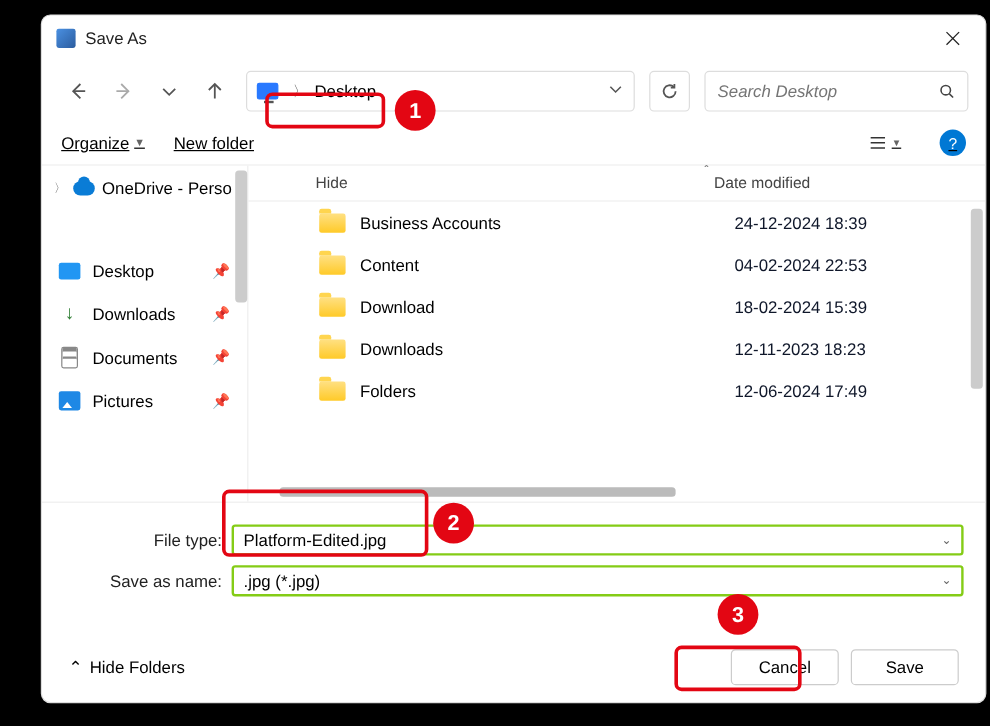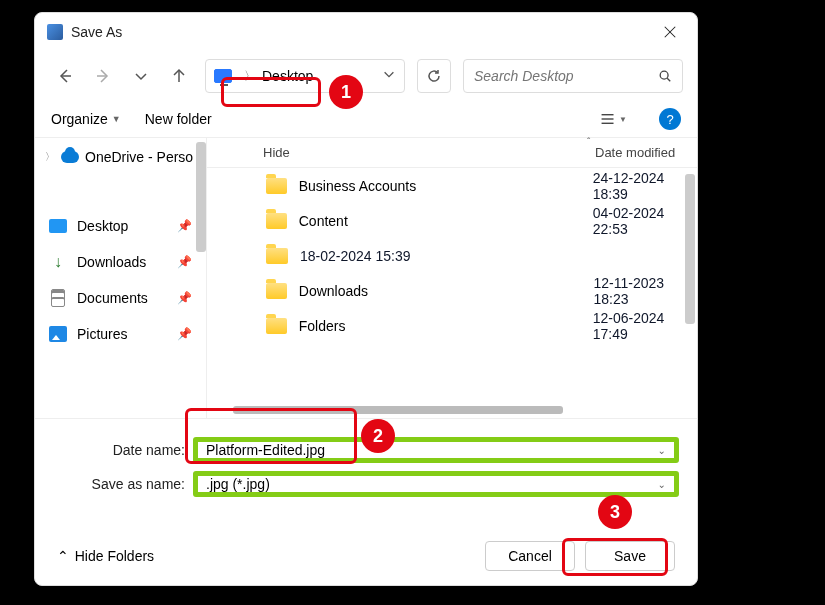--- a/index.html
+++ b/index.html
@@ -1,18 +1,18 @@
 <!DOCTYPE html>
 <html><head>
   <meta charset="utf-8">
   <style>
     * { box-sizing: border-box; margin: 0; padding: 0; font-family: "Segoe UI", sans-serif; }
     body { background: #000; width: 825px; height: 605px; overflow: hidden; position: relative; }
     .dialog {
-      position: absolute; top: 12px; left: 34px; width: 664px; height: 574px;
+      position: absolute; top: 12px; left: 34px; width: 788px; height: 574px;
       background: #fff; border-radius: 8px; box-shadow: 0 8px 30px rgba(0,0,0,0.4);
       display: flex; flex-direction: column; border: 1px solid #ddd;
     }
     .titlebar { height: 38px; display: flex; align-items: center; padding: 0 4px 0 12px; }
     .titlebar .app-icon {
       width: 16px; height: 16px; margin-right: 8px;
       background: linear-gradient(135deg, #4a90e2 0%, #2b5c9e 100%);
       border-radius: 2px; position: relative;
     }
     .titlebar .title { font-size: 14px; flex: 1; color: #222; }
@@ -34,21 +34,21 @@
     .pc-icon::after { content:""; position:absolute; bottom:-4px; left:5px; width:8px; height:2px; background:#555;}
     .crumb-sep { margin: 0 6px; color: #666; font-size: 12px; }
     .crumb { font-size: 14px; }
     .addr-drop { margin-left:auto; color:#666; }
     .refresh { width:34px; height:34px; display:flex; align-items:center; justify-content:center; margin-left:6px; border:1px solid #ddd; border-radius:4px; }
     .searchbox {
       width: 220px; height:34px; border:1px solid #ddd; border-radius:4px; margin-left:6px;
       display:flex; align-items:center; padding:0 10px;
     }
     .searchbox input { border:none; outline:none; flex:1; font-size:14px; color:#666;font-style:italic; }
-    .toolbar { display:flex; align-items:center; padding: 4px 16px; gap: 24px; }
+    .toolbar { display:flex; align-items:center; padding: 4px 16px; gap: 24px; text-decoration: underline; }
     .toolbar .org { font-size:14px; display:flex; align-items:center; gap:4px; }
     .toolbar .newf { font-size:14px; }
     .spacer { flex:1; }
     .viewbtn { width:28px; height:28px; display:flex; align-items:center; justify-content:center; }
     .helpb { width:22px; height:22px; border-radius:50%; background:#0078d4; color:#fff; font-size:13px; display:flex; align-items:center; justify-content:center; margin-left:8px; }
     .main { flex:1; display:flex; border-top:1px solid #eee; min-height:0; }
     .sidebar { width: 172px; border-right:1px solid #eee; padding-top:4px; position:relative; }
     .tree-item { display:flex; align-items:center; height:30px; padding:0 10px; font-size:14px; gap:6px; }
     .tree-item .expand { width:10px; font-size:10px; color:#666; }
     .onedrive-icon { width:18px; height:12px; border-radius:6px; background:#0a7cd6; position:relative; }
@@ -79,21 +79,21 @@
     }
     .folder-icon::before { content:""; position:absolute; top:-4px; left:0; width:10px; height:4px; background:#ffd54f; border-radius:2px 2px 0 0; }
     .fname { width: 312px; }
     .fdate { color:#0f172a; }
     .hscroll { position:absolute; bottom:4px; left:26px; width:330px; height:8px; background:#bbb; border-radius:3px; }
     .file-scroll { position:absolute; right:2px; top:6px; width:10px; height:150px; background:#ccc; border-radius:3px; }
     .form { padding: 18px 18px 6px 18px; border-top:1px solid #eee; }
     .formrow { display:flex; align-items:center; margin-bottom:8px; }
     .formrow label { width: 140px; text-align:right; font-size:14px; padding-right:8px; color:#222;}
     .formfield {
-      flex:1; height:26px; border:5px solid #84cc16; border-radius:3px; padding:0 8px;
+      flex:1; height:26px; border:2px solid #84cc16; border-radius:3px; padding:0 8px;
       font-size:14px; display:flex; align-items:center; justify-content:space-between;
     }
     .formfield .drop { color:#666; font-size:10px; }
     .footer { display:flex; align-items:center; padding: 30px 22px 14px 22px; }
     .hidef { font-size:14px; display:flex; align-items:center; gap:6px; }
     .btn {
       width: 90px; height: 30px; border:1px solid #ccc; border-radius:4px; background:#fff;
       font-size:14px; display:flex; align-items:center; justify-content:center; margin-left:10px;
     }
     .annot { position:absolute; border:3px solid #e30613; border-radius:6px; pointer-events:none; z-index:50; }
@@ -235,41 +235,42 @@
           <span class="fname">Business Accounts</span>
           <span class="fdate">24-12-2024 18:39</span>
         </div>
         <div class="filerow">
           <span class="folder-icon"></span>
           <span class="fname">Content</span>
           <span class="fdate">04-02-2024 22:53</span>
         </div>
         <div class="filerow">
           <span class="folder-icon"></span>
+          <span class="fname">Download</span>
           <span class="fdate">18-02-2024 15:39</span>
         </div>
         <div class="filerow">
           <span class="folder-icon"></span>
           <span class="fname">Downloads</span>
           <span class="fdate">12-11-2023 18:23</span>
         </div>
         <div class="filerow">
           <span class="folder-icon"></span>
           <span class="fname">Folders</span>
           <span class="fdate">12-06-2024 17:49</span>
         </div>
         <div class="hscroll"></div>
         <div class="file-scroll"></div>
       </div>
     </div>
   </div>
 
   <div class="form">
     <div class="formrow">
-      <label>Date name:</label>
+      <label>File type:</label>
       <div class="formfield">
         <span>Platform-Edited.jpg</span>
         <span class="drop">⌄</span>
       </div>
     </div>
     <div class="formrow">
       <label>Save as name:</label>
       <div class="formfield">
         <span>.jpg (*.jpg)</span>
         <span class="drop">⌄</span>

